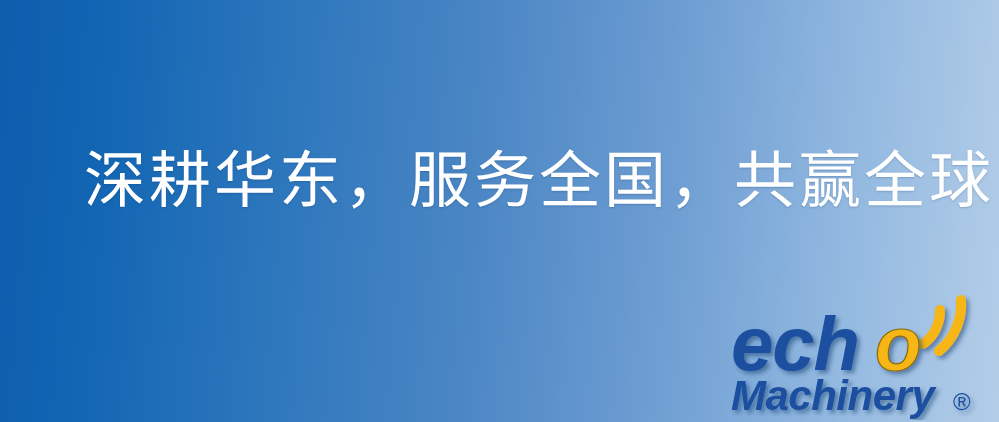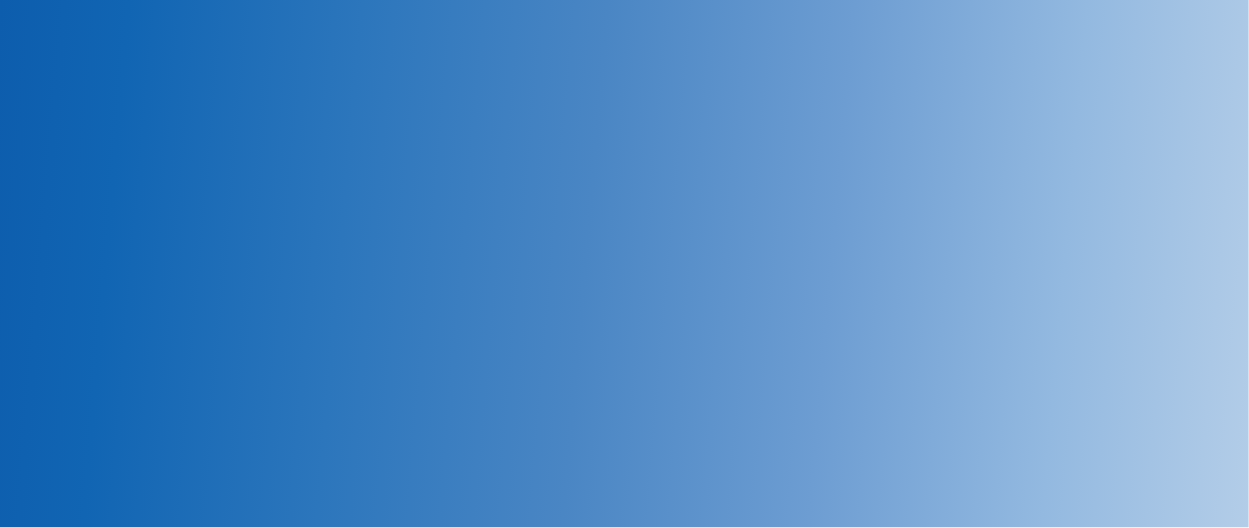--- a/index.html
+++ b/index.html
@@ -69,16 +69,44 @@
     display: block;
     width: 100%;
     height: 100%;
   }
 </style>
 </head>
 <body>
 
 <div class="banner">
 
+  <h1 class="headline">深耕华东，服务全国，共赢全球</h1>
 
 
+  <div class="logo">
+    <svg viewBox="0 0 262 132" xmlns="http://www.w3.org/2000/svg" role="img">
+      <defs>
+        <filter id="logoShadow" x="-25%" y="-25%" width="160%" height="160%">
+          <feDropShadow dx="3" dy="3" stdDeviation="2.2" flood-color="#0c2d5e" flood-opacity="0.45"></feDropShadow>
+        </filter>
+      </defs>
+
+      <g filter="url(#logoShadow)">
+        <path d="M 198 56 A 40 40 0 0 0 215 22" fill="none" stroke="#f5b612" stroke-width="10" stroke-linecap="round"></path>
+        <path d="M 214 63 A 60 60 0 0 0 236 12" fill="none" stroke="#f5b612" stroke-width="10" stroke-linecap="round"></path>
+      </g>
+
+      <g filter="url(#logoShadow)">
+        <text x="6" y="82" font-family="'Liberation Sans','DejaVu Sans',sans-serif" font-size="76" font-weight="bold" font-style="italic" fill="#1a4fa0" letter-spacing="-1">ech</text>
+      </g>
+
+      <g filter="url(#logoShadow)">
+        <text x="150" y="82" font-family="'Liberation Sans','DejaVu Sans',sans-serif" font-size="76" font-weight="bold" font-style="italic" fill="#f5b612" stroke="#8a6a10" stroke-width="1.2">o</text>
+      </g>
+
+      <g filter="url(#logoShadow)">
+        <text x="6" y="122" font-family="'Liberation Sans','DejaVu Sans',sans-serif" font-size="42" font-weight="bold" font-style="italic" fill="#1a4fa0" letter-spacing="-0.5">Machinery</text>
+        <text x="228" y="122" font-family="'Liberation Sans','DejaVu Sans',sans-serif" font-size="24" font-weight="normal" fill="#1a4fa0">®</text>
+      </g>
+    </svg>
+  </div>
 
 </div>
 
 </body></html>

